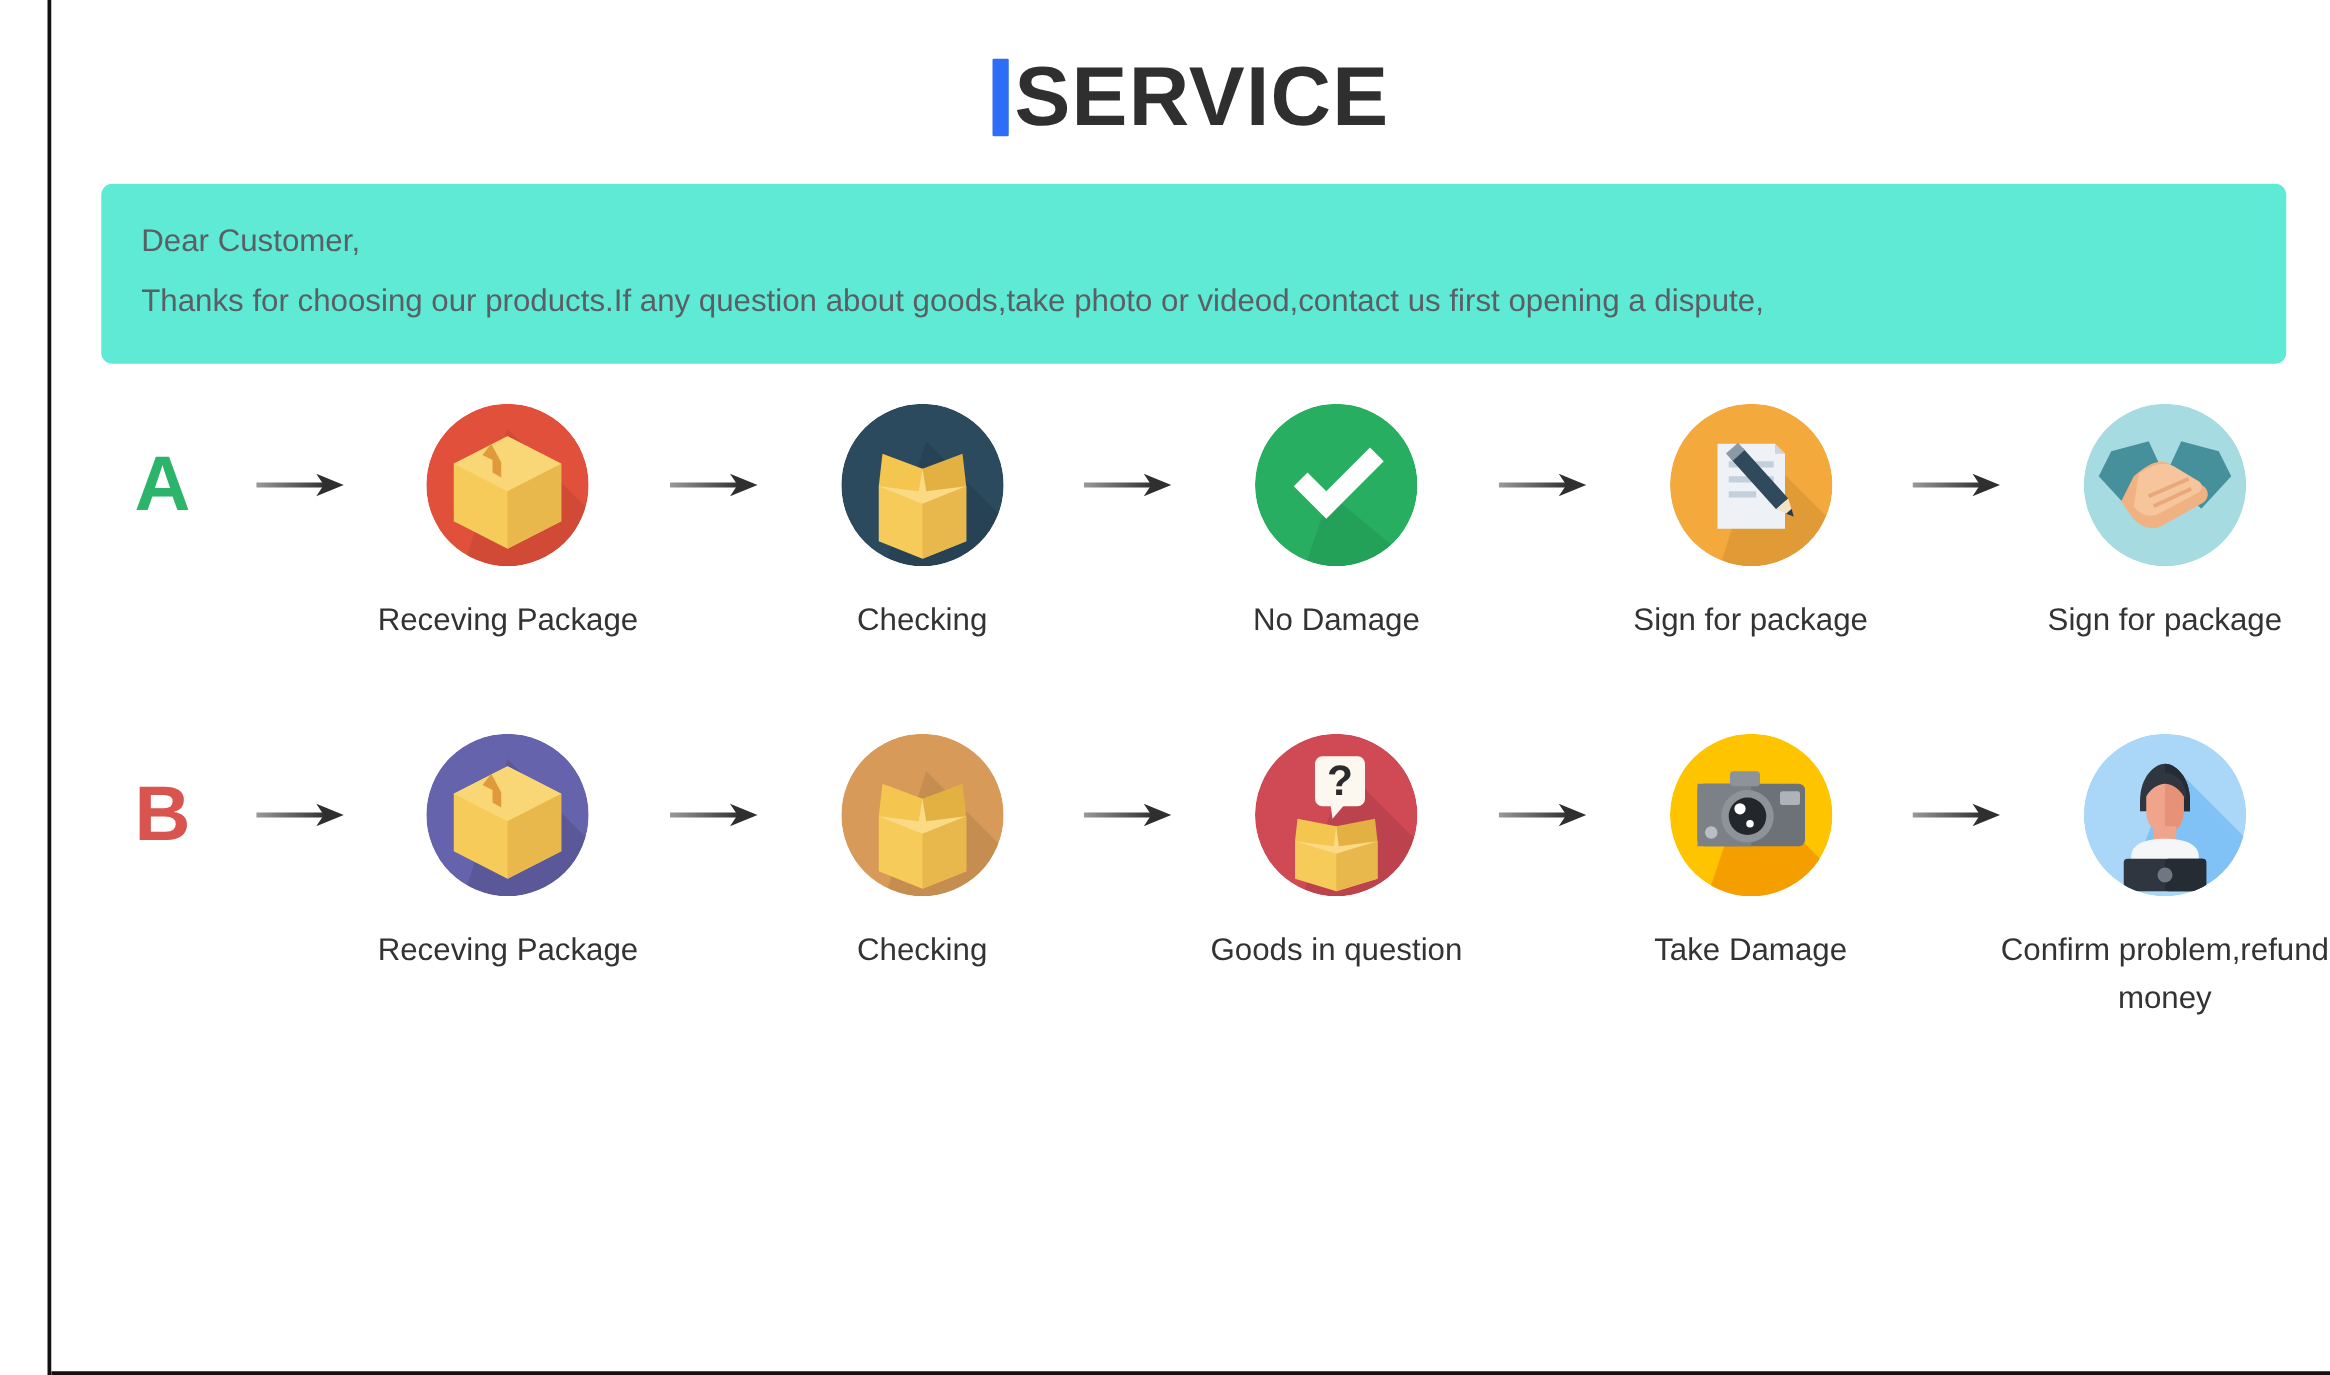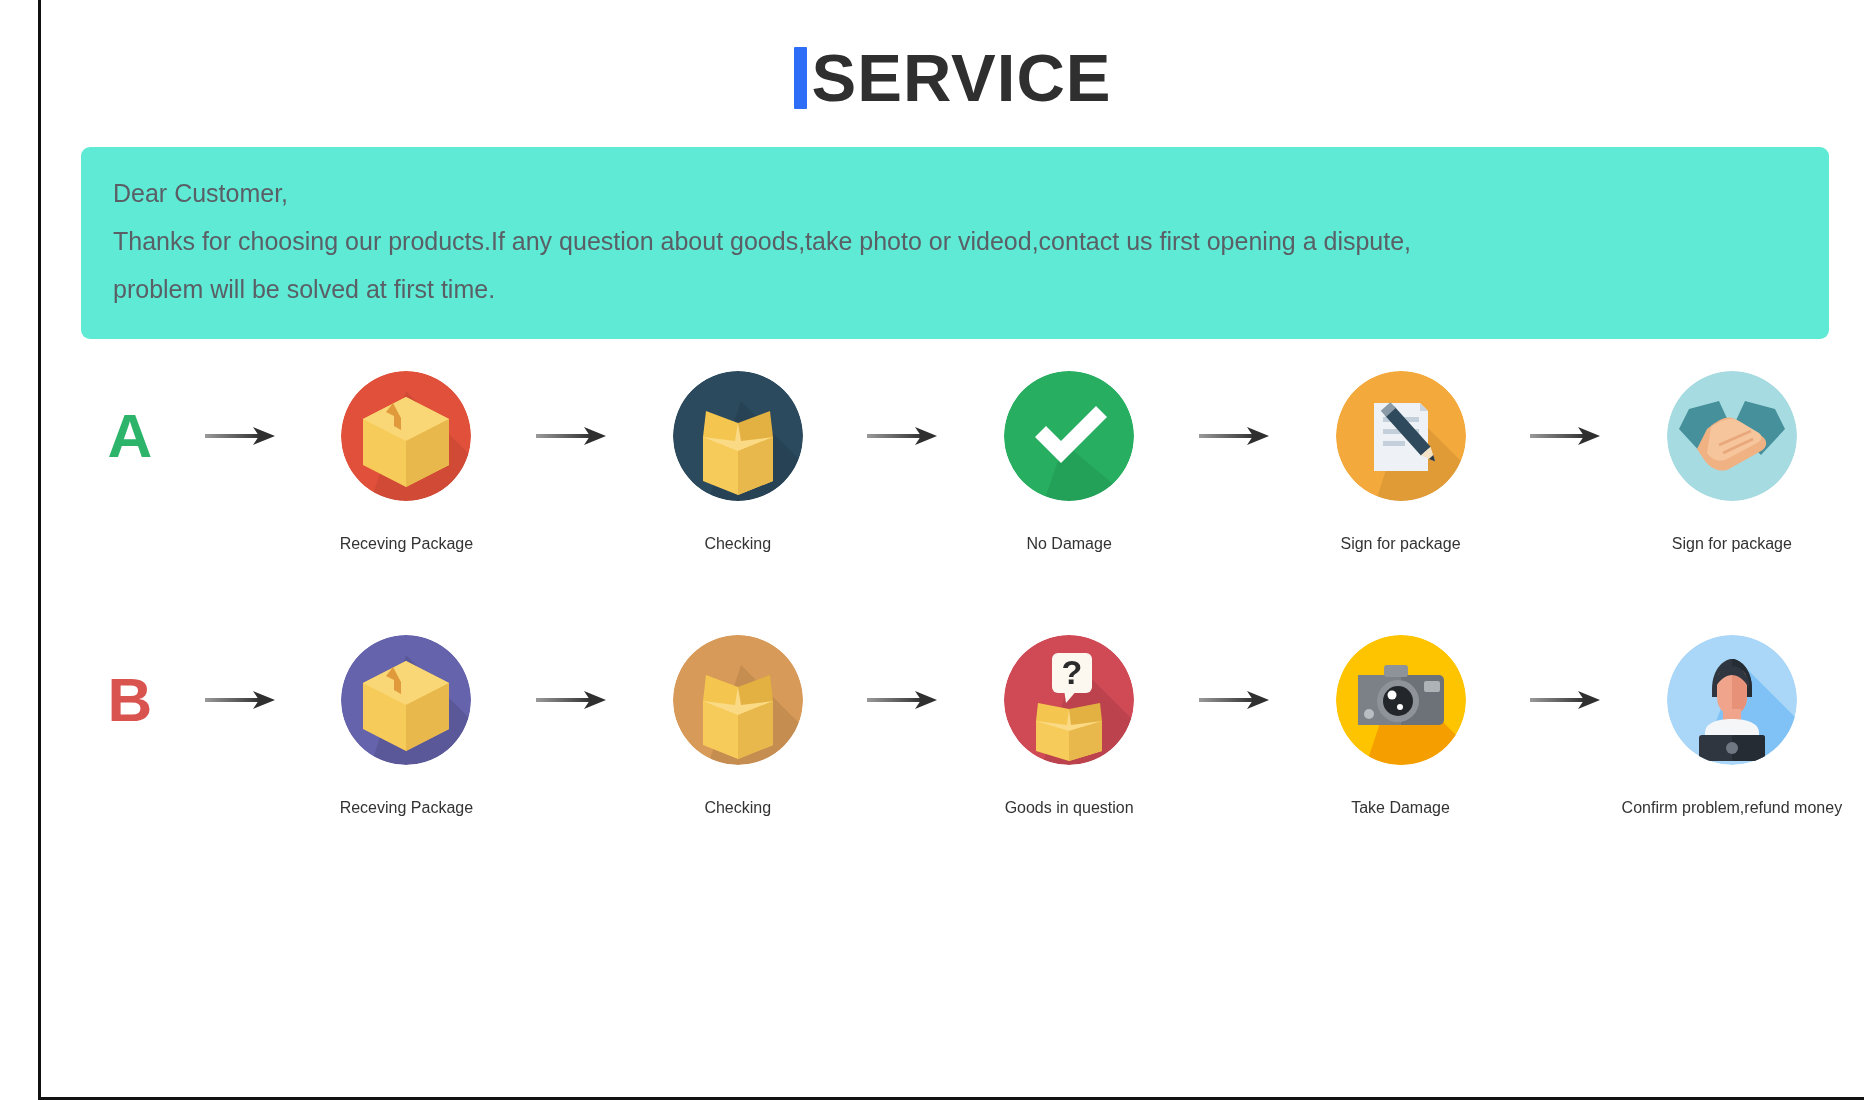--- a/index.html
+++ b/index.html
@@ -120,21 +120,21 @@
   }
   .step-icon {
     width: 130px;
     height: 130px;
     border-radius: 50%;
     position: relative;
     overflow: hidden;
   }
   .step-label {
     margin-top: 24px;
-    font-size: 16px;
+    font-size: 25px;
     color: #333333;
     text-align: center;
     line-height: 38px;
     width: 230px;
   }
   .step.wide .step-label { width: 290px; }
 
   svg.icon-svg { display:block; width:130px; height:130px; }
 </style>
 </head>
@@ -143,21 +143,20 @@
 <div class="page">
 
   <div class="title-row">
     <div class="title-bar" style="background: rgb(46, 109, 246);"></div>
     <div class="title-text">SERVICE</div>
   </div>
 
   <div class="notice" style="background: #5eead4;">
     <div class="notice-line">Dear Customer,</div>
     <div class="notice-line">Thanks for choosing our products.If any question about goods,take photo or videod,contact us first opening a dispute,</div>
-    <div class="notice-line">problem will be solved at first time.</div>
   </div>
 
   <div class="flow">
 
     <div class="flow-row first">
 
       <div class="letter-cell">
         <div class="letter a" style="color: rgb(44, 180, 106);">A</div>
       </div>
 

